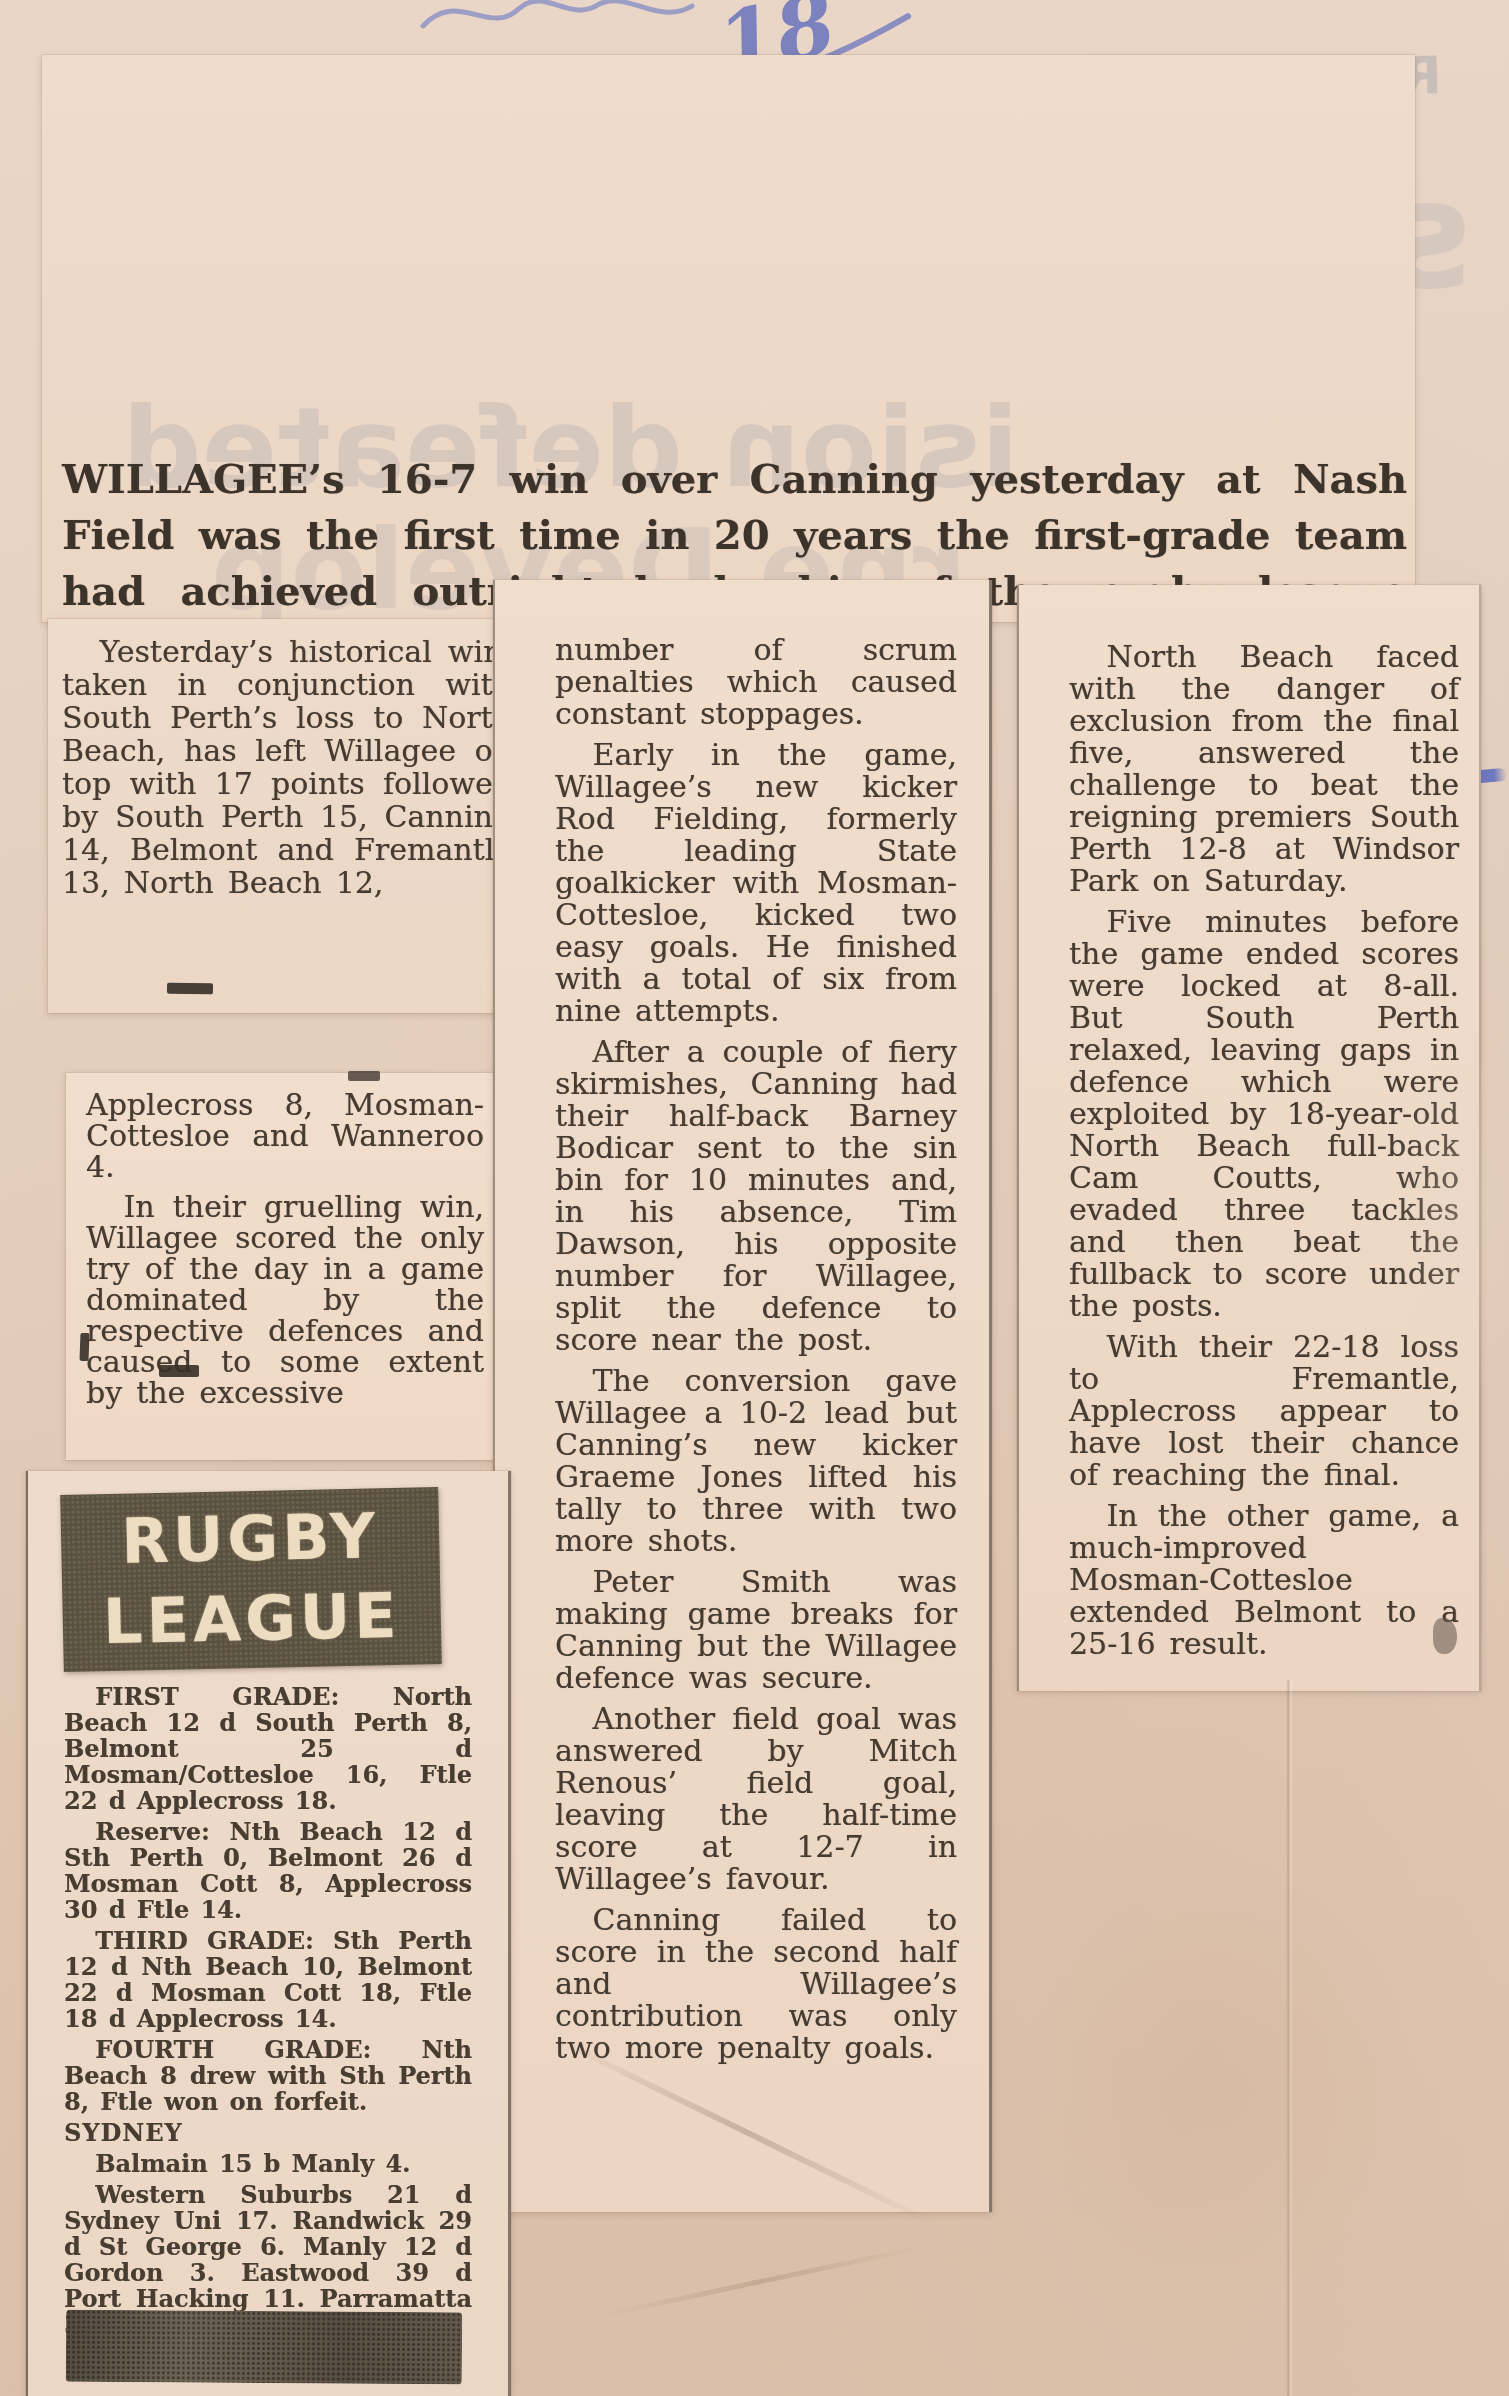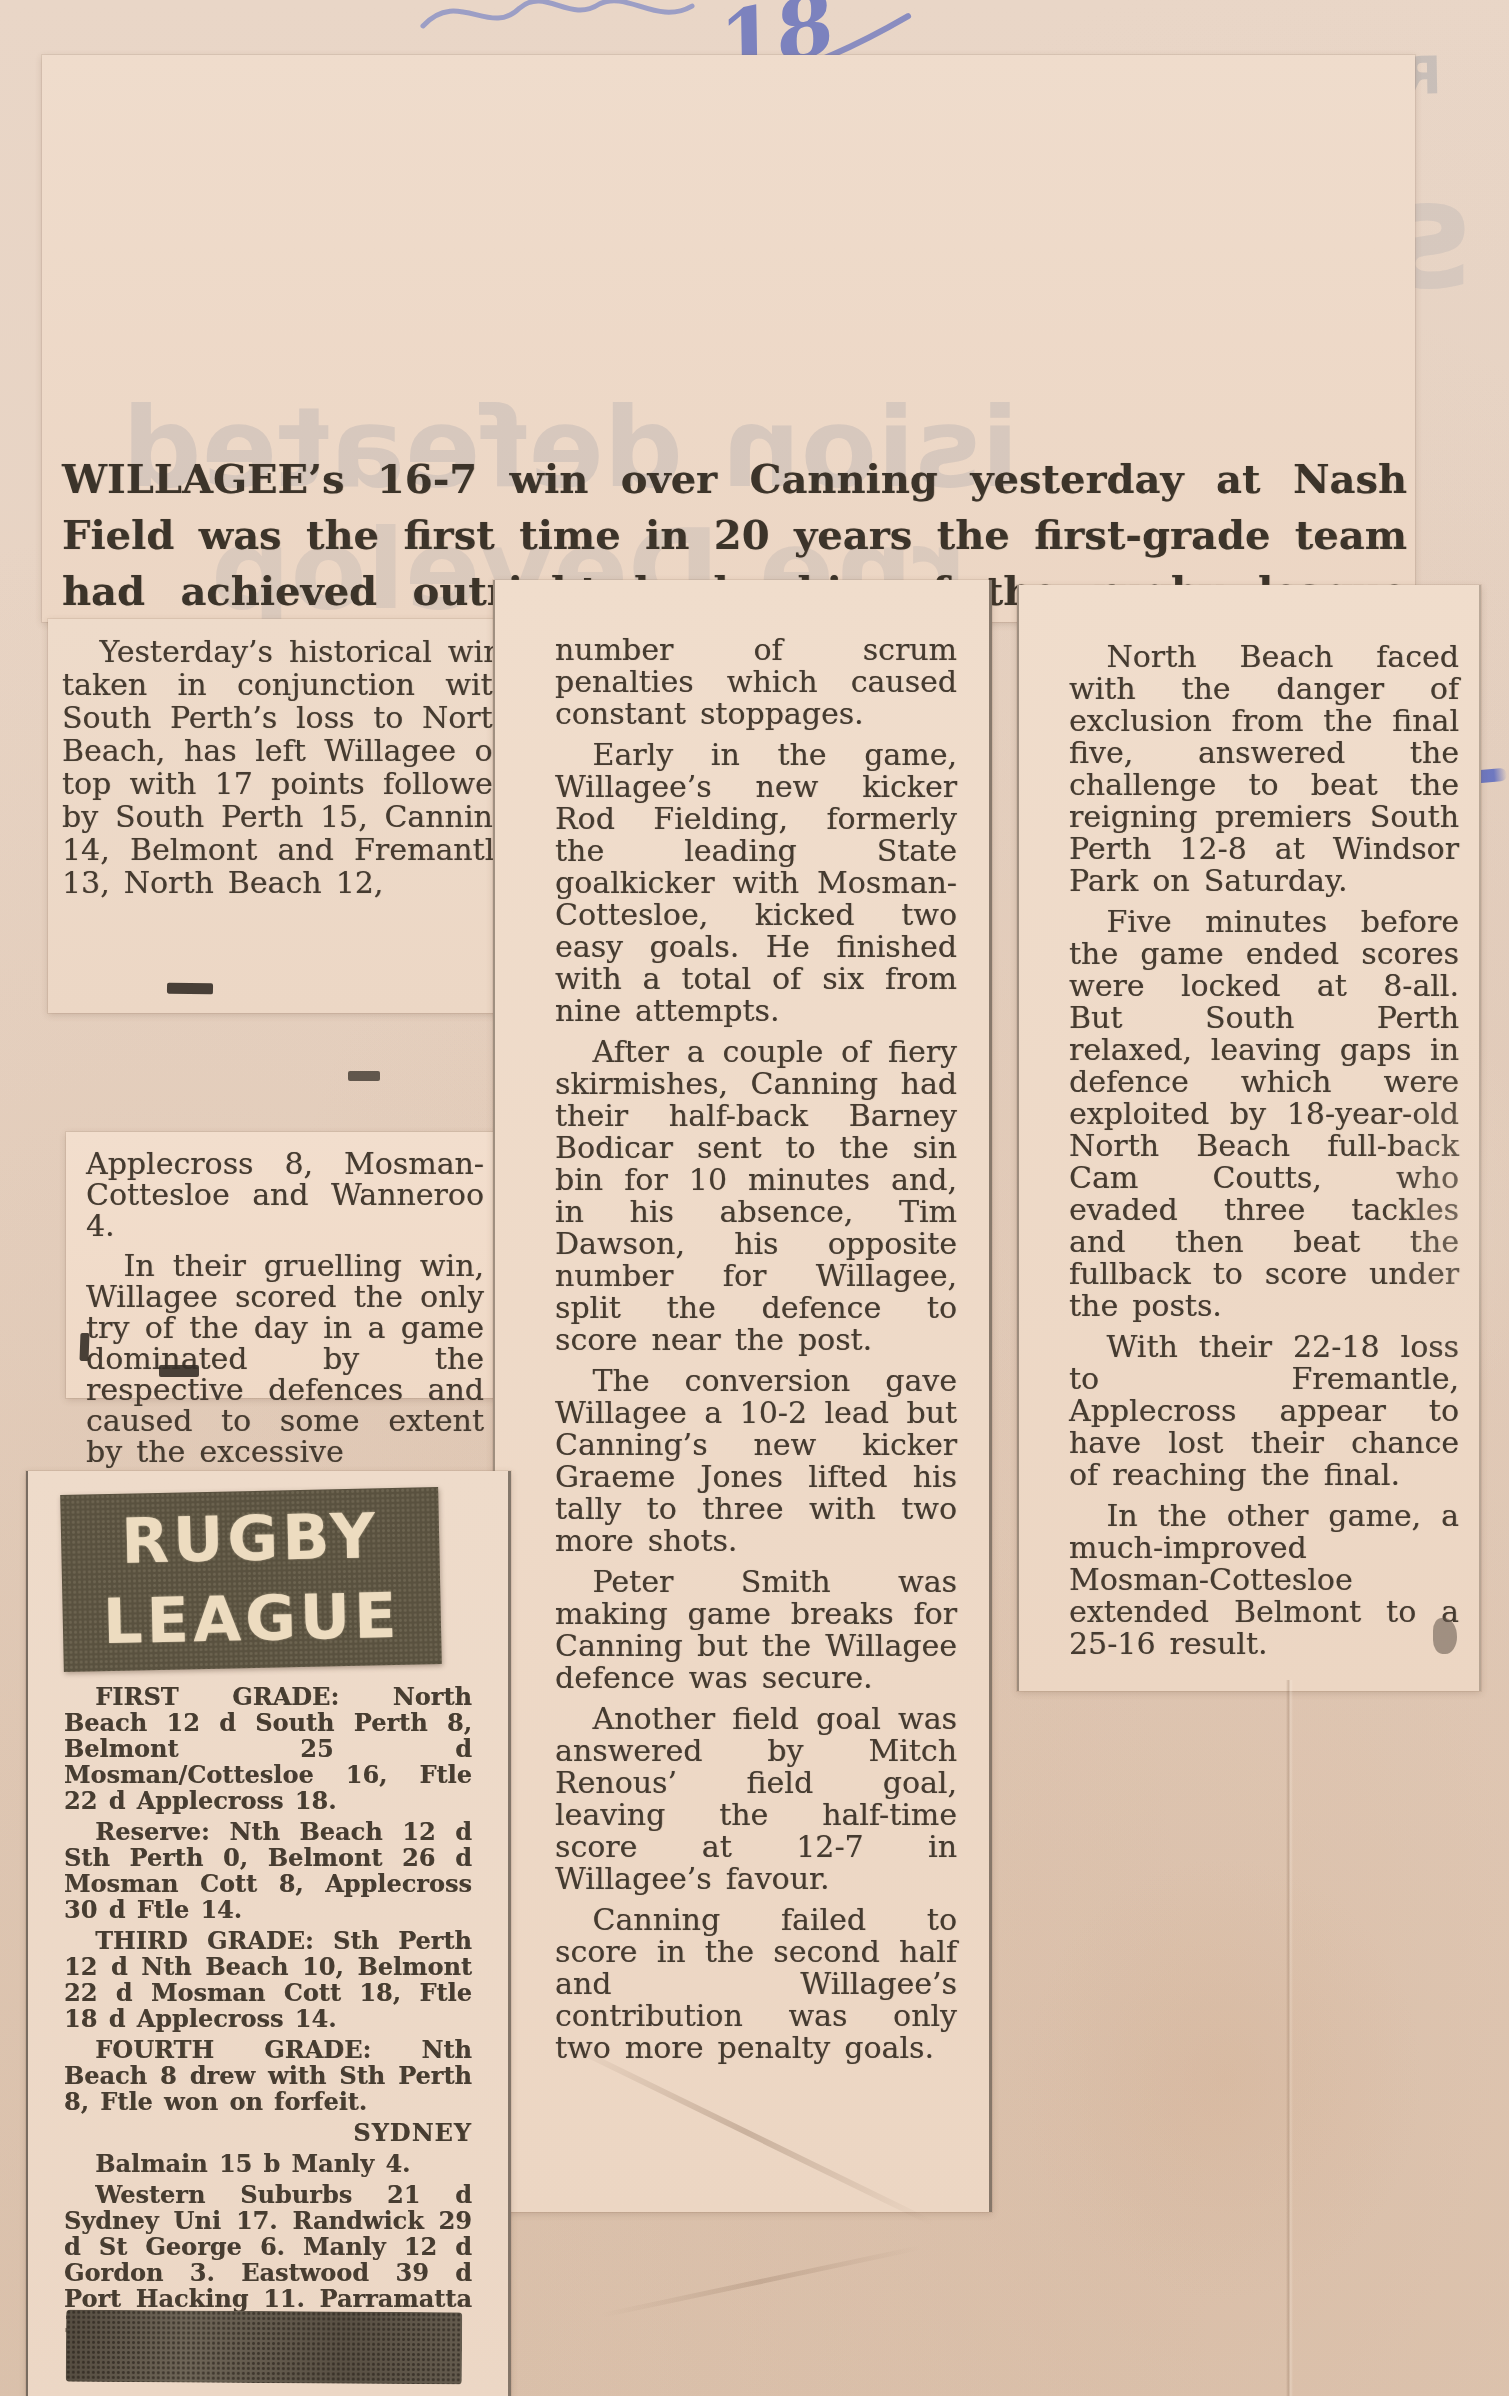--- a/index.html
+++ b/index.html
@@ -54,21 +54,21 @@
     font-size:62px; line-height:80px; letter-spacing:4px; color:#eddcc0;
     text-shadow:0 0 2px rgba(237,220,192,.6);
   }
   .restext{
     position:absolute; left:36px; top:213px; width:408px;
     font-weight:bold; font-size:24px; line-height:26px; color:#473d31;
     text-align:justify; word-spacing:.12em;
     text-shadow:0.3px 0.3px 0.6px rgba(60,48,38,.5);
   }
   .restext p{margin:0 0 5px 0; text-indent:1.3em;}
-  .restext p.center{text-align:right; text-indent:0; letter-spacing:1px;}
+  .restext p.center{text-align:left; text-indent:0; letter-spacing:1px;}
   .halftonebar{
     position:absolute; left:38px; top:840px; width:396px; height:72px;
     transform:rotate(.4deg); border-radius:4px;
     background-color:#6e6557;
     background-image:radial-gradient(rgba(30,24,18,.55) 1.2px, transparent 1.7px),
       linear-gradient(90deg, rgba(40,32,24,.35), rgba(40,32,24,0) 30%, rgba(40,32,24,.3) 70%, rgba(40,32,24,.15));
     background-size:5px 5px, 100% 100%;
   }
 
   .ghost{
@@ -116,21 +116,21 @@
     <div class="ghost" style="left:169px; top:450px; font-size:111px; color:rgba(118,130,150,.15);">rne Develop</div>
     <p class="lead">WILLAGEE’s 16-7 win over Canning yesterday at Nash Field was the first time in 20 years the first-grade team had achieved outright leadership of the rugby league competition.</p>
   </div>
 
   <div class="clip softclip" style="left:48px; top:619px; width:480px; height:394px;">
     <div class="coltext" style="left:14px; top:16px; width:450px;">
       <p>Yesterday’s historical win, taken in conjunction with South Perth’s loss to North Beach, has left Willagee on top with 17 points followed by South Perth 15, Canning 14, Belmont and Fremantle 13, North Beach 12,</p>
     </div>
   </div>
 
-  <div class="clip pinkclip" style="left:66px; top:1132px; width:440px; height:266px;padding-left:16px;">
+  <div class="clip pinkclip" style="left:66px; top:1073px; width:440px; height:387px;padding-left:16px;">
     <div class="coltext tight" style="left:20px; top:16px; width:398px;">
       <p class="noind">Applecross 8, Mosman-Cottesloe and Wanneroo 4.</p>
       <p>In their gruelling win, Willagee scored the only try of the day in a game dominated by the respective defences and caused to some extent by the excessive</p>
     </div>
   </div>
 
   <div class="clip colclip" style="left:493px; top:580px; width:494px; height:1632px;
               border-left:2px solid rgba(62,50,38,.45); border-right:3px solid rgba(52,42,32,.55);">
     <div class="coltext mid" style="left:60px; top:54px; width:402px;">
       <p class="noind">number of scrum penalties which caused constant stoppages.</p>

